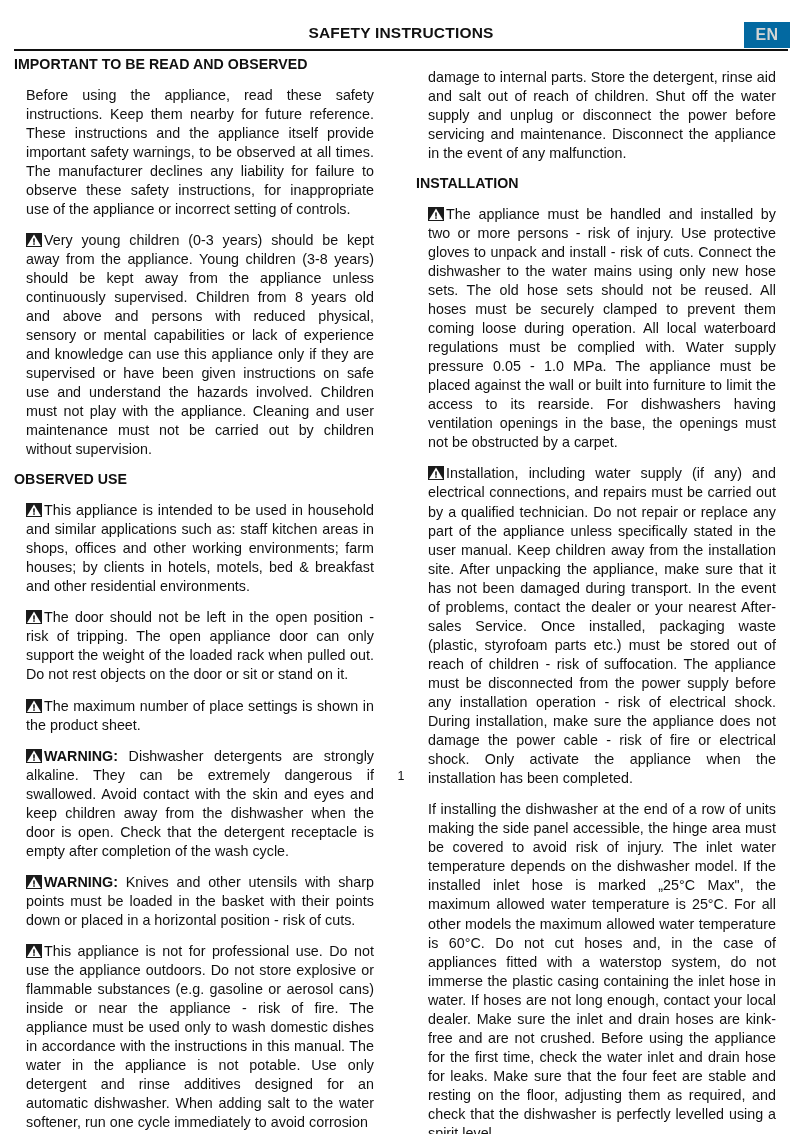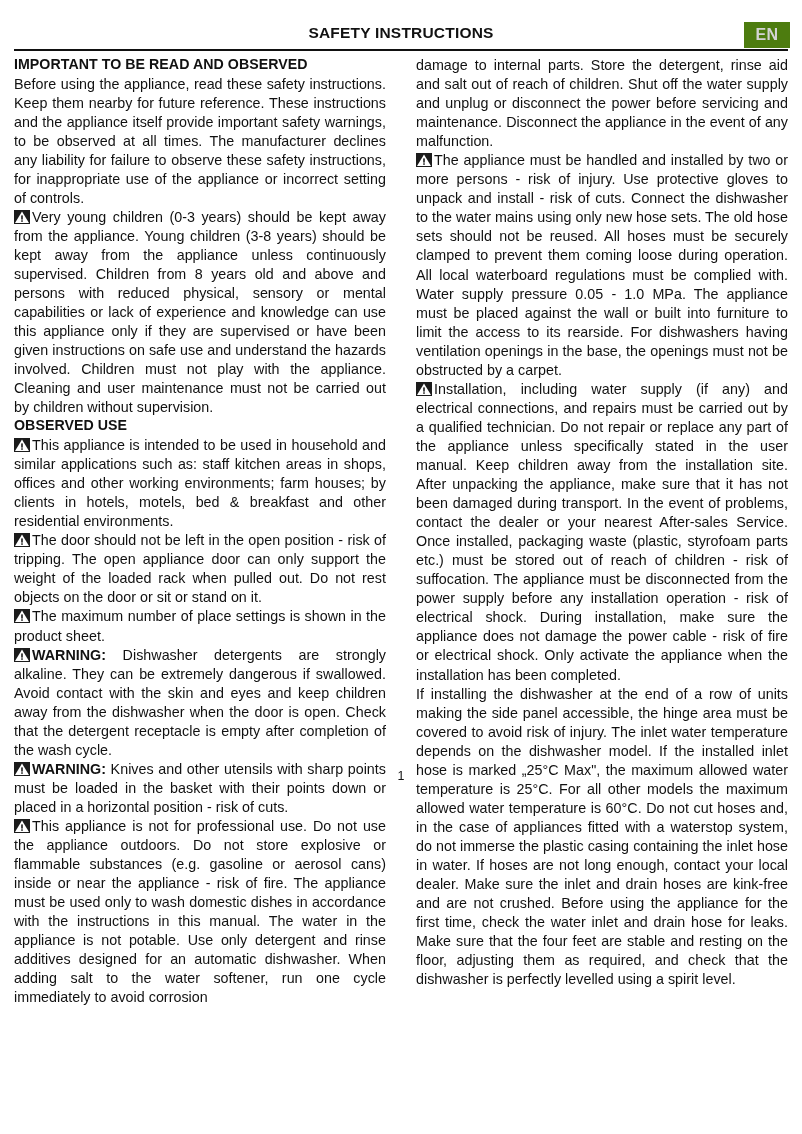--- a/index.html
+++ b/index.html
@@ -41,21 +41,21 @@
     font-weight: bold;
     letter-spacing: 0.2px;
     color: #111;
   }
   .lang-badge {
     position: absolute;
     right: 12px;
     top: 22px;
     width: 46px;
     height: 26px;
-    background: #4d7c0f;
+    background: #0369a1;
     color: #d4d4d4;
     font-size: 16px;
     font-weight: bold;
     letter-spacing: 0.5px;
     display: flex;
     align-items: center;
     justify-content: center;
     line-height: 1;
   }
   .rule {
@@ -82,21 +82,21 @@
 
   h2.section {
     font-size: 14.2px;
     font-weight: bold;
     margin: 0 0 1px 0;
     line-height: 17.6px;
     letter-spacing: 0.05px;
   }
 
   p.para {
-    margin: 0;
+    margin: 12px;
     font-size: 14.3px;
     line-height: 19.05px;
     text-align: justify;
     text-justify: inter-word;
     letter-spacing: 0.02px;
     word-spacing: 0px;
     hyphens: none;
   }
 
   
@@ -193,20 +193,21 @@
               <rect x="7.2" y="5.4" width="1.6" height="4.2" fill="#1b1b1b"></rect>
               <rect x="7.2" y="10.3" width="1.6" height="1.5" fill="#1b1b1b"></rect>
             </svg></span><span>This appliance is not for professional use. Do not use the appliance outdoors. Do not store explosive or flammable substances (e.g. gasoline or aerosol cans) inside or near the appliance - risk of fire. The appliance must be used only to wash domestic dishes in accordance with the instructions in this manual. The water in the appliance is not potable. Use only detergent and rinse additives designed for an automatic dishwasher. When adding salt to the water softener, run one cycle immediately to avoid corrosion</span></p>
 
     </div>
 
     <div class="col">
 
       <p class="para"><span>damage to internal parts. Store the detergent, rinse aid and salt out of reach of children. Shut off the water supply and unplug or disconnect the power before servicing and maintenance. Disconnect the appliance in the event of any malfunction.</span></p>
 
+      <h2 class="section">INSTALLATION</h2>
 
       <p class="para"><span class="warn"><svg width="16" height="14" viewBox="0 0 16 14">
               <rect x="0" y="0" width="16" height="14" fill="#1b1b1b"></rect>
               <polygon points="8,1.6 15,13 1,13" fill="#ffffff"></polygon>
               <rect x="7.2" y="5.4" width="1.6" height="4.2" fill="#1b1b1b"></rect>
               <rect x="7.2" y="10.3" width="1.6" height="1.5" fill="#1b1b1b"></rect>
             </svg></span><span>The appliance must be handled and installed by two or more persons - risk of injury. Use protective gloves to unpack and install - risk of cuts. Connect the dishwasher to the water mains using only new hose sets. The old hose sets should not be reused. All hoses must be securely clamped to prevent them coming loose during operation. All local waterboard regulations must be complied with. Water supply pressure 0.05 - 1.0 MPa. The appliance must be placed against the wall or built into furniture to limit the access to its rearside. For dishwashers having ventilation openings in the base, the openings must not be obstructed by a carpet.</span></p>
 
       <p class="para"><span class="warn"><svg width="16" height="14" viewBox="0 0 16 14">
               <rect x="0" y="0" width="16" height="14" fill="#1b1b1b"></rect>

